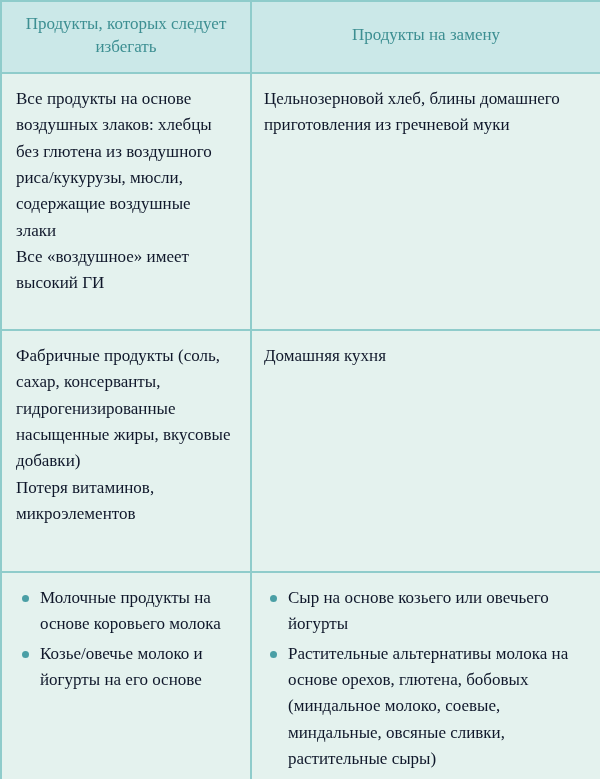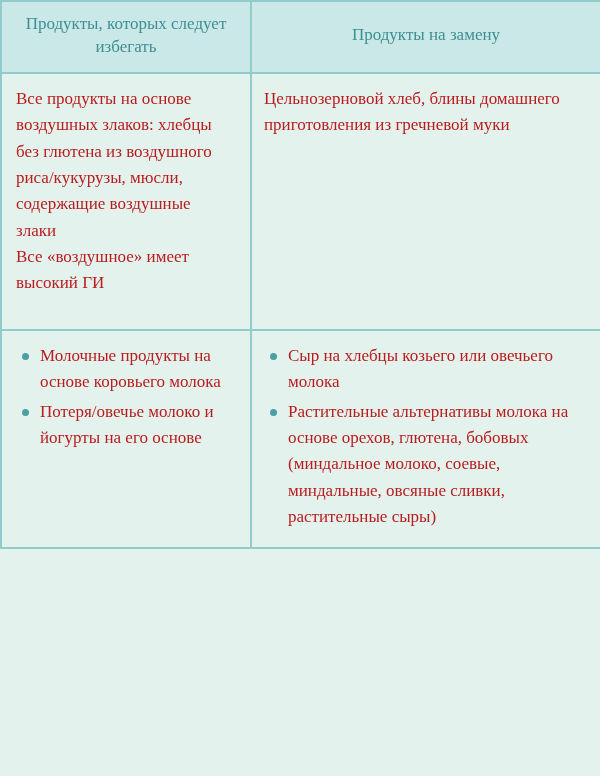--- a/index.html
+++ b/index.html
@@ -9,21 +9,21 @@
   }
   body {
     width: 600px;
     height: 779px;
     font-family: "Liberation Serif", "DejaVu Serif", serif;
     overflow: hidden;
   }
 
   .table-wrap {
     width: 600px;
-    height: 776px;
+    height: 611px;
     box-sizing: border-box;
     background: #e4f2ee;
   }
 
   table.comparison {
     width: 600px;
     border-collapse: collapse;
     table-layout: fixed;
     background: #e4f2ee;
   }
@@ -46,21 +46,21 @@
     border-left: 2px solid #8fcccb;
     border-right: 2px solid #8fcccb;
     box-sizing: border-box;
   }
   thead tr.header-row th.th-left  { height: 68px; }
   thead tr.header-row th.th-right { height: 68px; font-family: Liberation Serif, serif; }
 
   
   tbody td {
     background: #e4f2ee;
-    color: #b91c1c;
+    color: #0f172a;
     font-size: 17px;
     line-height: 1.55;
     vertical-align: top;
     padding: 12px 16px 14px 14px;
     border-left: 2px solid #8fcccb;
     border-right: 2px solid #8fcccb;
     border-bottom: 2px solid #8fcccb;
     box-sizing: border-box;
   }
   tbody td.cell-right {
@@ -124,39 +124,48 @@
       <tr class="row-1">
         <td class="cell-left">
           <p class="para">Все продукты на основе воздушных злаков: хлебцы без глютена из воздушного риса/кукурузы, мюсли, содержащие воздушные злаки
 Все «воздушное» имеет высокий ГИ</p>
         </td>
         <td class="cell-right">
           <p class="para">Цельнозерновой хлеб, блины домашнего приготовления из гречневой муки</p>
         </td>
       </tr>
 
+      <tr class="row-2">
+        <td class="cell-left">
+          <p class="para">Фабричные продукты (соль, сахар, консерванты, гидрогенизированные насыщенные жиры, вкусовые добавки)
+Потеря витаминов, микроэлементов</p>
+        </td>
+        <td class="cell-right">
+          <p class="para">Домашняя кухня</p>
+        </td>
+      </tr>
 
       <tr class="row-3">
         <td class="cell-left">
           <ul class="bullets">
             <li>
               <span class="bullet-dot"></span>
               <span class="bullet-text">Молочные продукты на основе коровьего молока</span>
             </li>
             <li>
               <span class="bullet-dot"></span>
-              <span class="bullet-text">Потеря/овечье молоко и йогурты на его основе</span>
+              <span class="bullet-text">Козье/овечье молоко и йогурты на его основе</span>
             </li>
           </ul>
         </td>
         <td class="cell-right">
           <ul class="bullets">
             <li>
               <span class="bullet-dot"></span>
-              <span class="bullet-text">Сыр на хлебцы козьего или овечьего молока</span>
+              <span class="bullet-text">Сыр на основе козьего или овечьего йогурты</span>
             </li>
             <li>
               <span class="bullet-dot"></span>
               <span class="bullet-text">Растительные альтернативы молока на основе орехов, глютена, бобовых (миндальное молоко, соевые, миндальные, овсяные сливки, растительные сыры)</span>
             </li>
           </ul>
         </td>
       </tr>
 
     </tbody>

